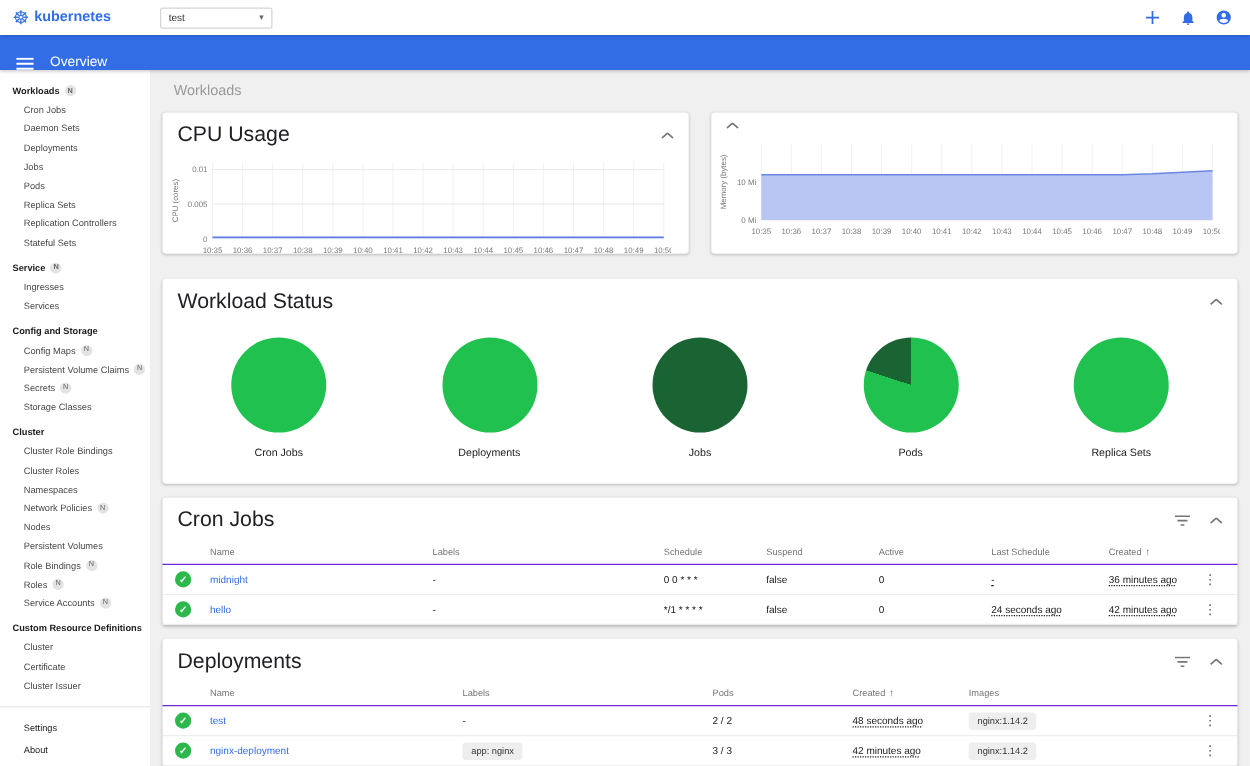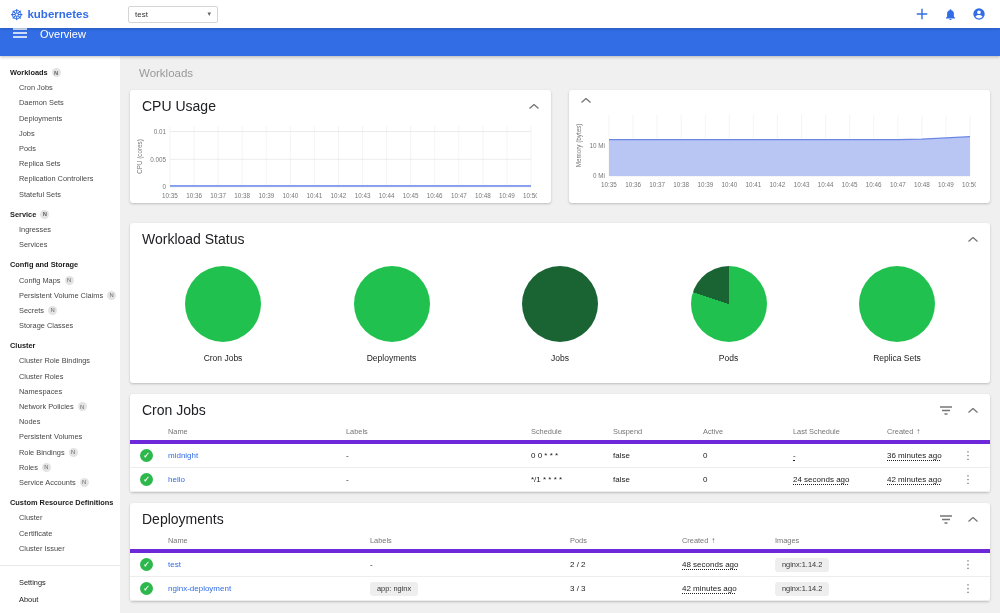--- a/index.html
+++ b/index.html
@@ -14,53 +14,53 @@
   .ns-select{margin-left:6px;width:90px;height:17px;border:1px solid #d5d5d5;border-radius:2px;display:flex;align-items:center;justify-content:space-between;padding:0 6px;font-size:8px;color:#333;cursor:pointer;background:#fff}
   .caret{color:#666;font-size:7px}
   .searchbar{margin-left:12px;width:345px;height:17px;background:#f1f3f4;border-radius:2px;display:flex;align-items:center;gap:6px;padding:0 8px}
   .search-input{border:none;outline:none;background:transparent;font-size:8.5px;color:#333;width:100%;font-family:inherit}
   .search-input::placeholder{color:#757575}
   .top-actions{margin-left:auto;display:flex;align-items:center;gap:15px;padding-right:4px}
   .top-actions svg{cursor:pointer;display:block}
   .fill-acc{fill:var(--accent)}
   .stroke-acc{stroke:var(--accent)}
 
-  .appbar{position:absolute;top:28px;left:0;right:0;height:28px;background:var(--accent);display:flex;align-items:flex-start;gap:13px;padding:0 13px;z-index:4;color:#fff;box-shadow:0 1px 3px rgba(0,0,0,.25)}
+  .appbar{position:absolute;top:28px;left:0;right:0;height:28px;background:var(--accent);display:flex;align-items:flex-end;gap:13px;padding:0 13px;z-index:4;color:#fff;box-shadow:0 1px 3px rgba(0,0,0,.25)}
   .appbar-title{font-size:11px}
   .hamb{cursor:pointer;display:block}
 
   .sidebar{position:absolute;top:56px;bottom:0;left:0;width:120px;background:#fff;padding-top:4px;overflow:hidden}
   .nav-row{display:flex;align-items:center;height:15.2px;padding-left:19px;font-size:7.4px;color:#474747;cursor:pointer;white-space:nowrap}
   .nav-row.header{padding-left:10px;font-weight:bold;color:#1b1b1b;margin-top:5px}
   .nav-row.root{padding-left:19px;color:#1b1b1b;margin-top:2px}
   .nav-row.divider{height:0;border-top:1px solid #e8e8e8;margin:9px 0;padding:0;cursor:default}
   .nav-badge{margin-left:4px;min-width:9px;height:9px;border-radius:50%;background:#e3e3e3;color:#666;font-size:5.8px;display:flex;align-items:center;justify-content:center}
 
   .main{position:absolute;top:56px;left:120px;right:0;bottom:0;padding:0 10px;overflow:hidden}
   .section-title{margin:11px 0 11px 9px;font-size:11.5px;color:#999}
   .card{background:#fff;border-radius:3px;box-shadow:0 1px 2.5px rgba(0,0,0,.22)}
   .card-head{display:flex;align-items:center;gap:16px;padding:8px 12px 5px 12px}
-  .card-title{font-size:14px;color:#202124;flex:1}
+  .card-title{font-size:17px;color:#202124;flex:1}
   .chev,.filter-ic{cursor:pointer;flex:none;display:block}
 
   .charts-row{display:flex;gap:18px}
   .chart-card{flex:1;height:113px}
   .plot{display:block;margin:0 4px;font-family:inherit}
 
   .status-card{margin-top:20px}
   .donut-row{display:flex;justify-content:space-between;align-items:flex-start;padding:14px 55px 20px}
   .donut-wrap{display:flex;flex-direction:column;align-items:center;gap:11px}
   .donut{width:76px;height:76px;border-radius:50%;background:#20c14e}
   .donut-label{font-size:8.5px;color:#202124}
 
   .table-card{margin-top:11px}
   .tgrid{display:grid;align-items:center;padding:0 10px}
   .cj{grid-template-columns:28px 178px 185px 82px 90px 90px 94px 1fr 24px}
   .dp{grid-template-columns:28px 202px 200px 112px 93px 1fr 24px}
-  .thead{height:21px;border-bottom:4px solid #6d28d9;color:#757575;font-size:7.4px}
+  .thead{height:21px;border-bottom:1px solid #6d28d9;color:#757575;font-size:7.4px}
   .trow{height:24px;border-bottom:1px solid #ededed;font-size:8px;color:#212121}
   .link{color:var(--accent);cursor:pointer}
   .u{text-decoration:underline dotted;text-underline-offset:2px}
   .okic{width:13px;height:13px;border-radius:50%;background:var(--success);color:#fff;font-size:8px;font-weight:bold;display:flex;align-items:center;justify-content:center}
   .kebab{color:#616161;font-size:11px;text-align:center;cursor:pointer}
   .chip{display:inline-block;background:#eee;border-radius:3px;padding:2.5px 7px;font-size:7.4px;color:#333}
   .th-sort{display:flex;gap:3px}
   .sort{font-size:8px;color:#616161}
   .pager{display:flex;align-items:center;justify-content:flex-end;gap:14px;height:23px;padding:0 14px;color:#757575;font-size:7.6px}
   .pager-range{margin-right:12px}

